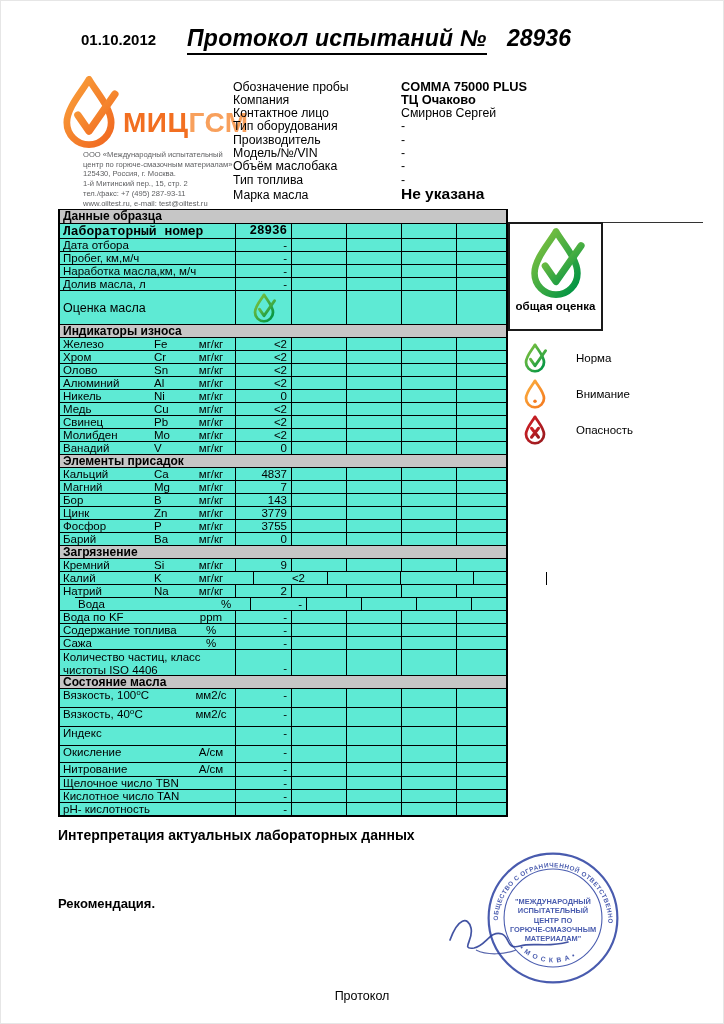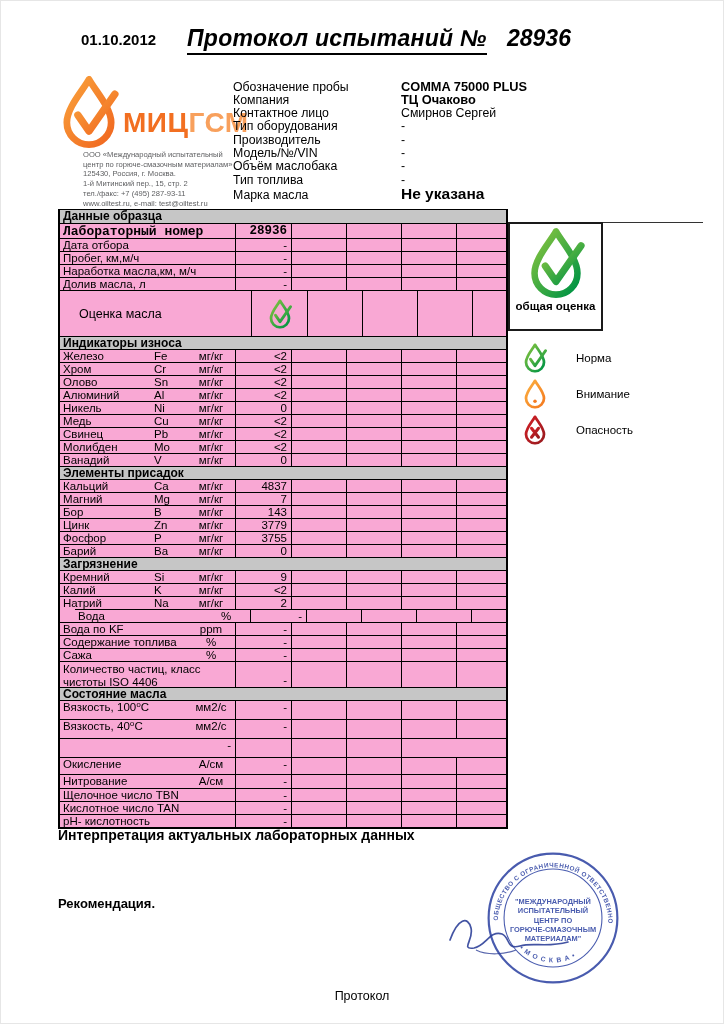--- a/index.html
+++ b/index.html
@@ -22,21 +22,21 @@
 
   
   #sample-info{position:absolute;left:232px;top:79px;font-size:12.3px;}
   .srow{height:13.4px;line-height:13.4px;white-space:nowrap;}
   .slabel{display:inline-block;width:168px;}
   .sval.b{font-weight:bold;font-size:12.8px;}
   .sval.bb{font-weight:bold;font-size:15.5px;}
 
   
   #results-table{position:absolute;left:57px;top:208px;width:450px;border:2px solid #000;
-                 border-top-width:1.5px;background:#f9a8d4;box-sizing:border-box;}
+                 border-top-width:1.5px;background:#5eead4;box-sizing:border-box;}
   .trow{display:grid;grid-template-columns:175px 56px 55px 55px 55px 53px;border-top:1px solid #000;
         box-sizing:border-box;line-height:13px;font-size:11.5px;}
   .trow:first-child{border-top:none;}
   .thead{display:block;background:#c6c6c6;font-weight:bold;font-size:12px;height:13px;line-height:13px;
          padding-left:3px;border-top:1.5px solid #000;box-sizing:border-box;}
   .cell{position:relative;box-sizing:border-box;}
   .cell + .cell{border-left:1px solid #000;}
   .cval{text-align:right;padding-right:4px;}
   .lname{position:absolute;left:3px;top:0;white-space:nowrap;}
   .lsym{position:absolute;left:94px;top:0;}
@@ -189,21 +189,21 @@
       <div class="trow" style="height: 13px;">
         <div class="cell clabel">
           <span class="lname">Долив масла, л</span>
         </div>
         <div class="cell cval">-</div>
         <div class="cell cempty"></div>
         <div class="cell cempty"></div>
         <div class="cell cempty"></div>
         <div class="cell cempty"></div>
       </div>
-      <div class="trow rtall" style="height: 46px; padding-left: 16px;">
+      <div class="trow rtall" style="height: 34px;">
         <div class="cell clabel">
           <span class="lname">Оценка масла</span>
         </div>
         <div class="cell cval">
           <svg viewBox="0 0 104 118" width="26" height="30">
             <use href="#icon-norm"></use>
           </svg>
         </div>
         <div class="cell cempty"></div>
         <div class="cell cempty"></div>
@@ -398,21 +398,21 @@
           <span class="lname">Кремний</span>
           <span class="lsym">Si</span>
           <span class="lunit">мг/кг</span>
         </div>
         <div class="cell cval">9</div>
         <div class="cell cempty"></div>
         <div class="cell cempty"></div>
         <div class="cell cempty"></div>
         <div class="cell cempty"></div>
       </div>
-      <div class="trow" style="height: 13px;">
+      <div class="trow" style="height: 13px; gap: 18px;">
         <div class="cell clabel">
           <span class="lname">Калий</span>
           <span class="lsym">K</span>
           <span class="lunit">мг/кг</span>
         </div>
         <div class="cell cval">&lt;2</div>
         <div class="cell cempty"></div>
         <div class="cell cempty"></div>
         <div class="cell cempty"></div>
         <div class="cell cempty"></div>
@@ -500,20 +500,23 @@
           <span class="lname">Вязкость, 40⁰С</span>
           <span class="lunit">мм2/с</span>
         </div>
         <div class="cell cval">-</div>
         <div class="cell cempty"></div>
         <div class="cell cempty"></div>
         <div class="cell cempty"></div>
         <div class="cell cempty"></div>
       </div>
       <div class="trow" style="height: 19px;">
+        <div class="cell clabel">
+          <span class="lname">Индекс</span>
+        </div>
         <div class="cell cval">-</div>
         <div class="cell cempty"></div>
         <div class="cell cempty"></div>
         <div class="cell cempty"></div>
         <div class="cell cempty"></div>
       </div>
       <div class="trow" style="height: 17px;">
         <div class="cell clabel">
           <span class="lname">Окисление</span>
           <span class="lunit">А/см</span>

